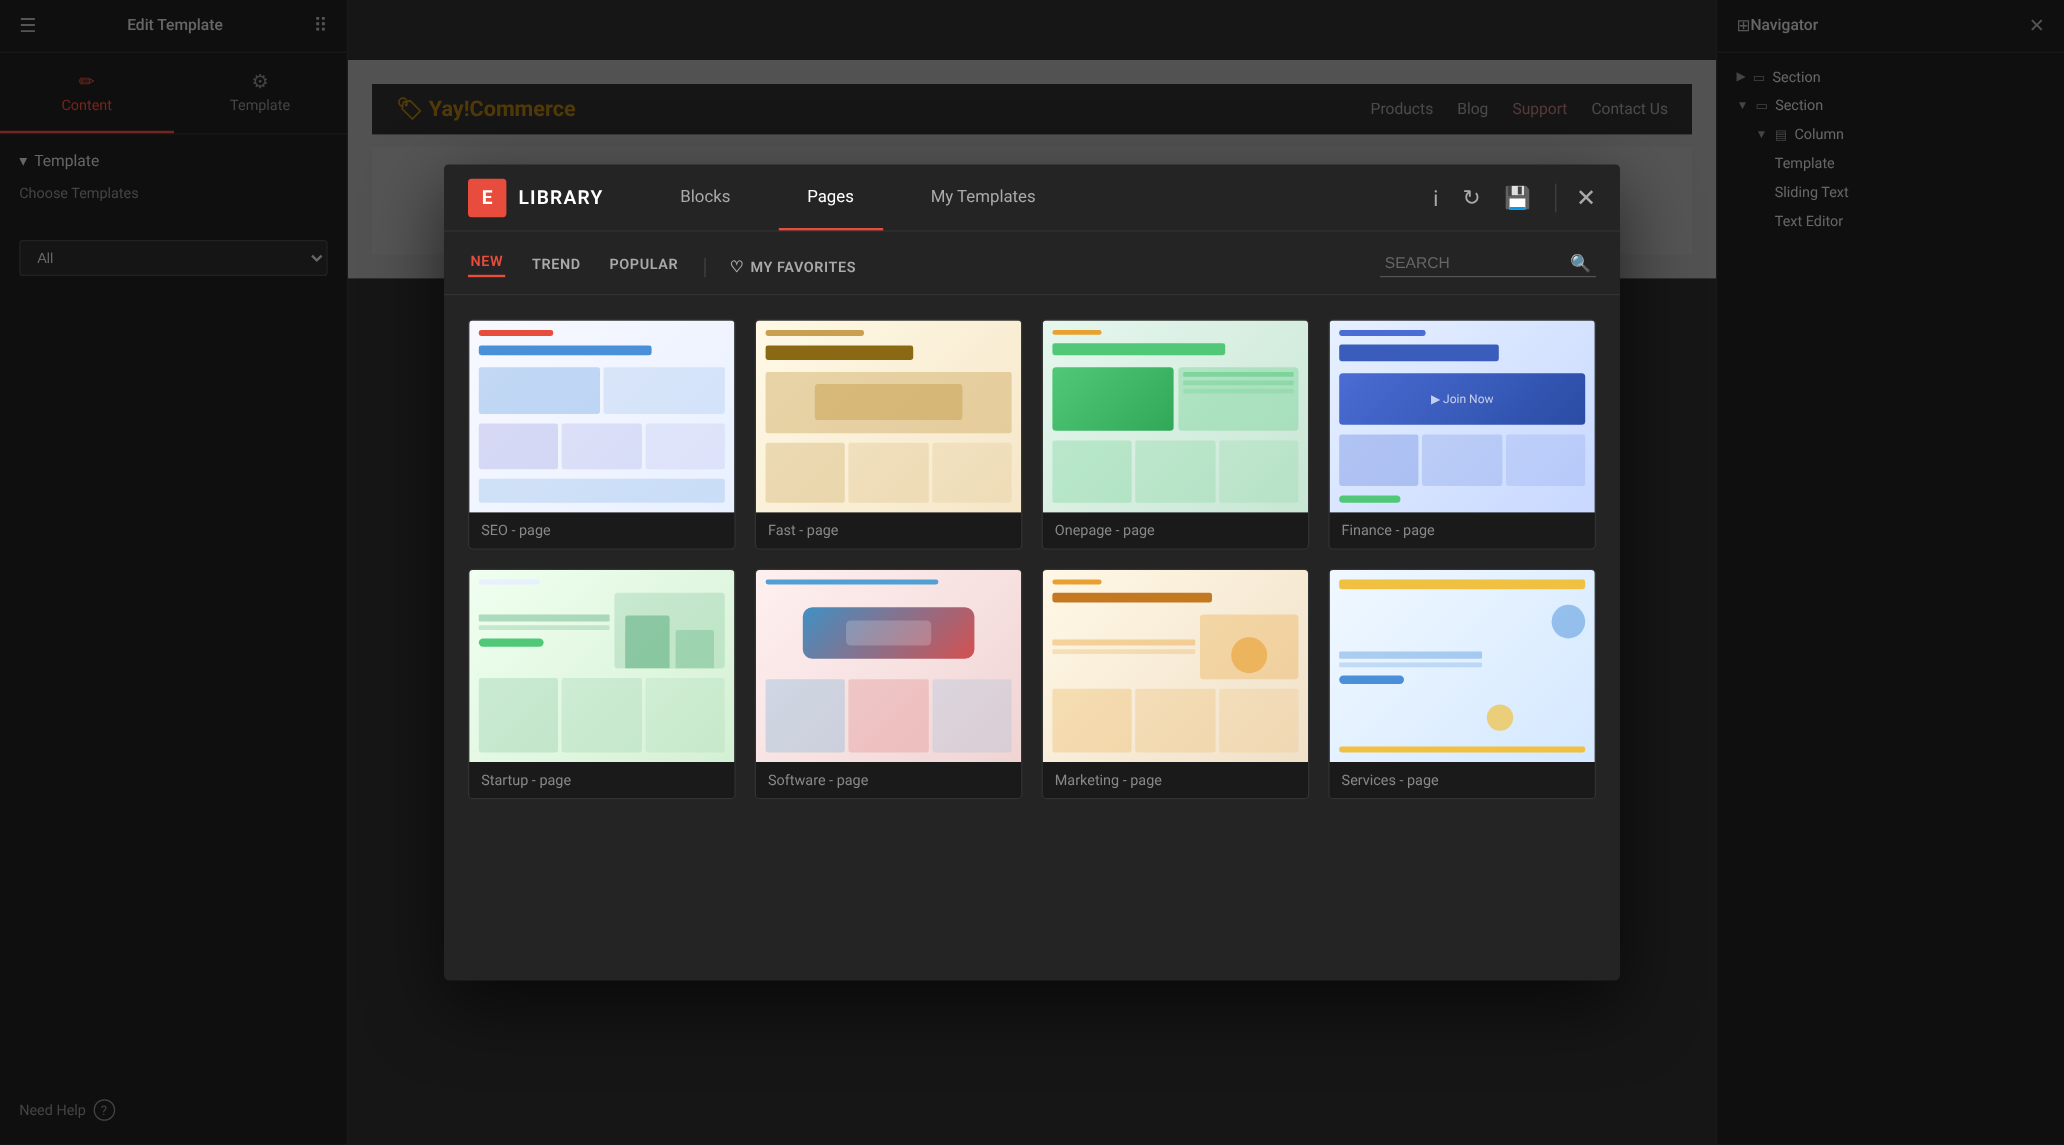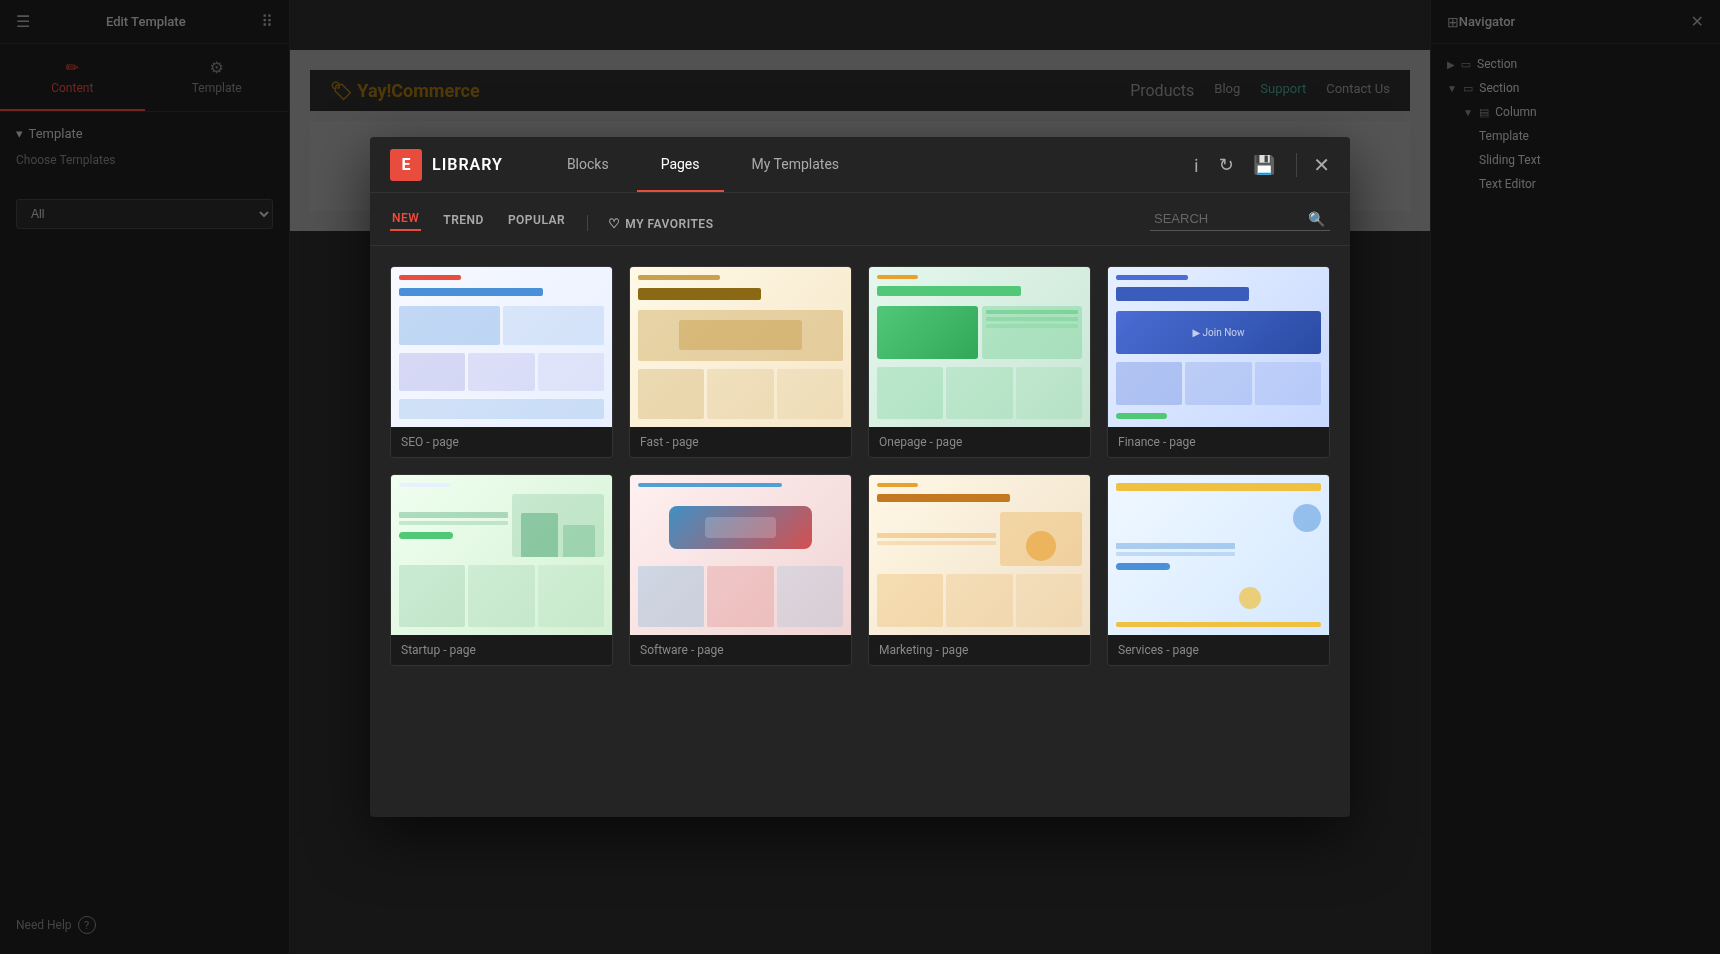--- a/index.html
+++ b/index.html
@@ -98,21 +98,21 @@
     }
     .library-logo {
       width: 32px; height: 32px; background: #e74c3c; border-radius: 3px;
       display: flex; align-items: center; justify-content: center;
       color: white; font-size: 16px; font-weight: bold; margin-right: 10px;
     }
     .library-title {
       color: white; font-size: 16px; font-weight: 600; letter-spacing: 1px;
       margin-right: 40px;
     }
-    .library-tabs { display: flex; flex: 1; gap: 4px; }
+    .library-tabs { display: flex; flex: 1; gap: 16px; }
     .library-tab {
       padding: 18px 24px; color: #aaa; font-size: 14px; cursor: pointer;
       border-bottom: 2px solid transparent; white-space: nowrap;
     }
     .library-tab.active { color: white; border-bottom: 2px solid #e74c3c; }
 
     .library-header-actions {
       display: flex; align-items: center; gap: 12px; margin-left: auto;
     }
     .header-action-btn {
@@ -273,23 +273,23 @@
     <div class="tree-item indented2">
       <span>Text Editor</span>
     </div>
   </div>
 </div>
 
 <div class="content-preview">
   <div style="background:#2c2c2c; padding:10px 20px; display:flex; align-items:center; justify-content:space-between; margin-bottom:10px;">
     <div style="color:#f0a500; font-size:18px; font-weight:bold;">🏷 Yay!Commerce</div>
     <div style="display:flex; gap:20px;">
-      <span style="color:#ddd; font-size:16px;">Products</span>
+      <span style="color:#ddd; font-size:13px;">Products</span>
       <span style="color:#ddd; font-size:13px;">Blog</span>
-      <span style="color:#5eead4; font-size:13px;">Support</span>
+      <span style="color:#fca5a5; font-size:13px;">Support</span>
       <span style="color:#ddd; font-size:13px;">Contact Us</span>
     </div>
   </div>
   <div style="background:white; padding:30px; text-align:center;">
     <div style="font-size:26px; font-weight:bold; color:#333;">Is There a Free Trial?</div>
   </div>
 </div>
 
 <div class="overlay-backdrop"></div>
 

